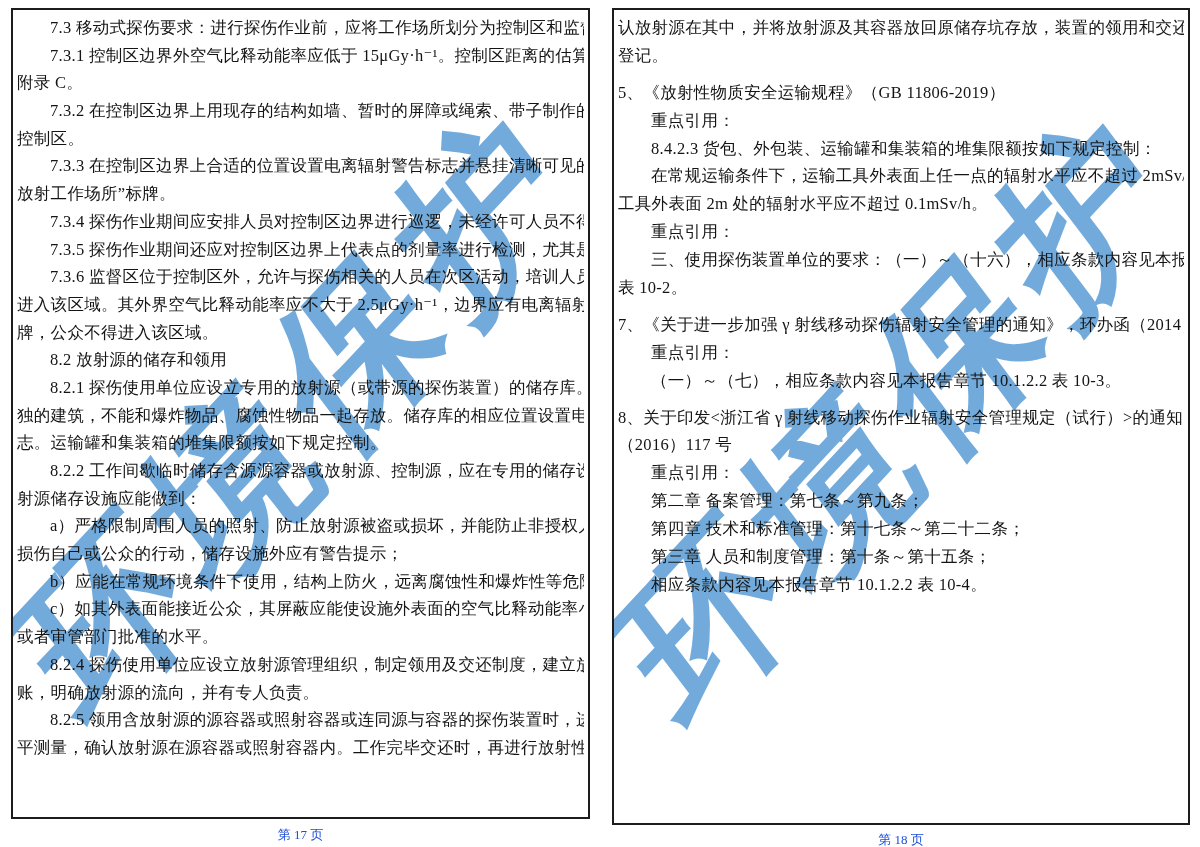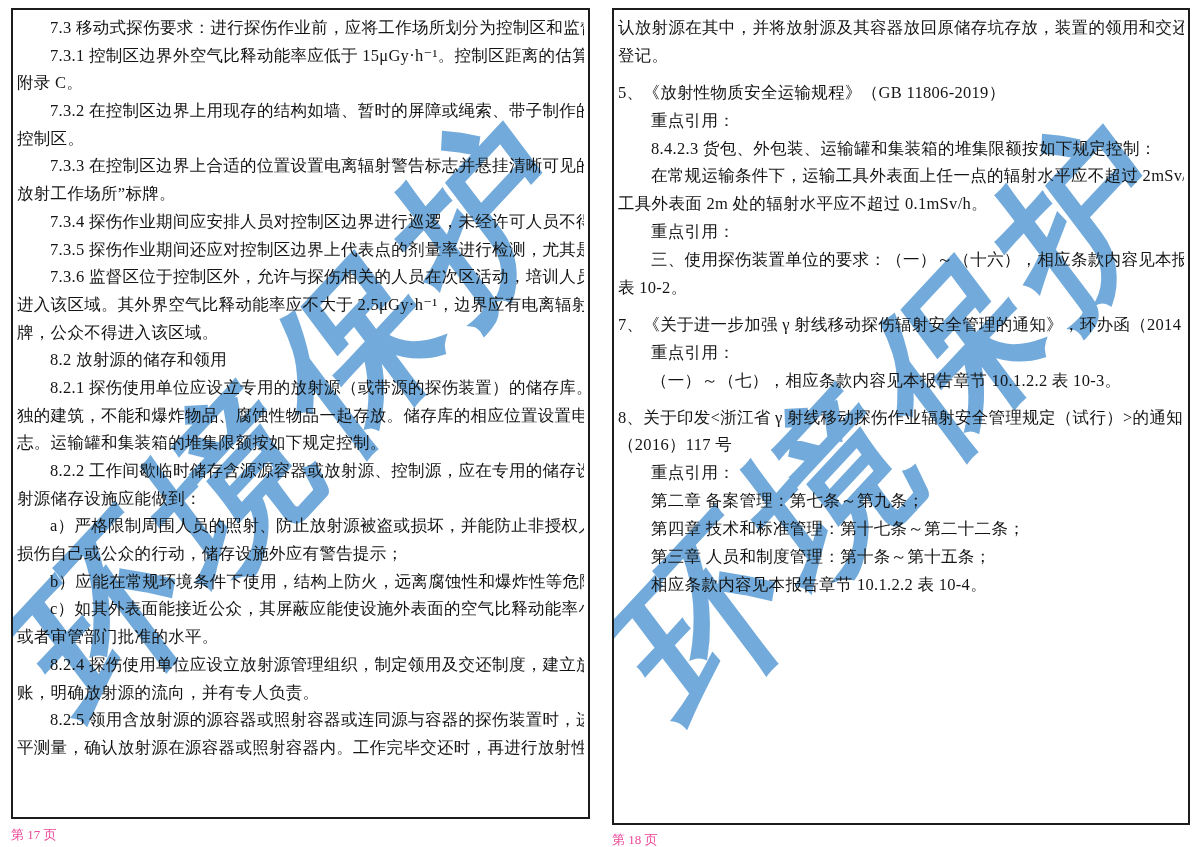--- a/index.html
+++ b/index.html
@@ -24,21 +24,21 @@
   .line.gap{margin-top:9px;}
   .watermark{
     position:absolute;z-index:0;left:50%;top:50%;
     transform:translate(-50%,-50%) rotate(-47deg) skewX(-10deg);
     font-size:168px;font-weight:bold;letter-spacing:16px;
     color:rgba(95,159,214,0.88);white-space:nowrap;
     font-family:"Liberation Serif","DejaVu Serif",serif;
     pointer-events:none;
   }
   .page-num{
-    position:absolute;font-size:13px;text-align:left;color:#ec4899;
+    position:absolute;font-size:13px;text-align:center;color:#1d4ed8;
   }
   .page-num-left{left:11px;width:579px;top:826px;}
   .page-num-right{left:612px;width:578px;top:831px;}
 </style>
 </head>
 <body>
 
 <div class="page page-left">
   <div class="watermark">环境保护</div>
   <div class="content">

